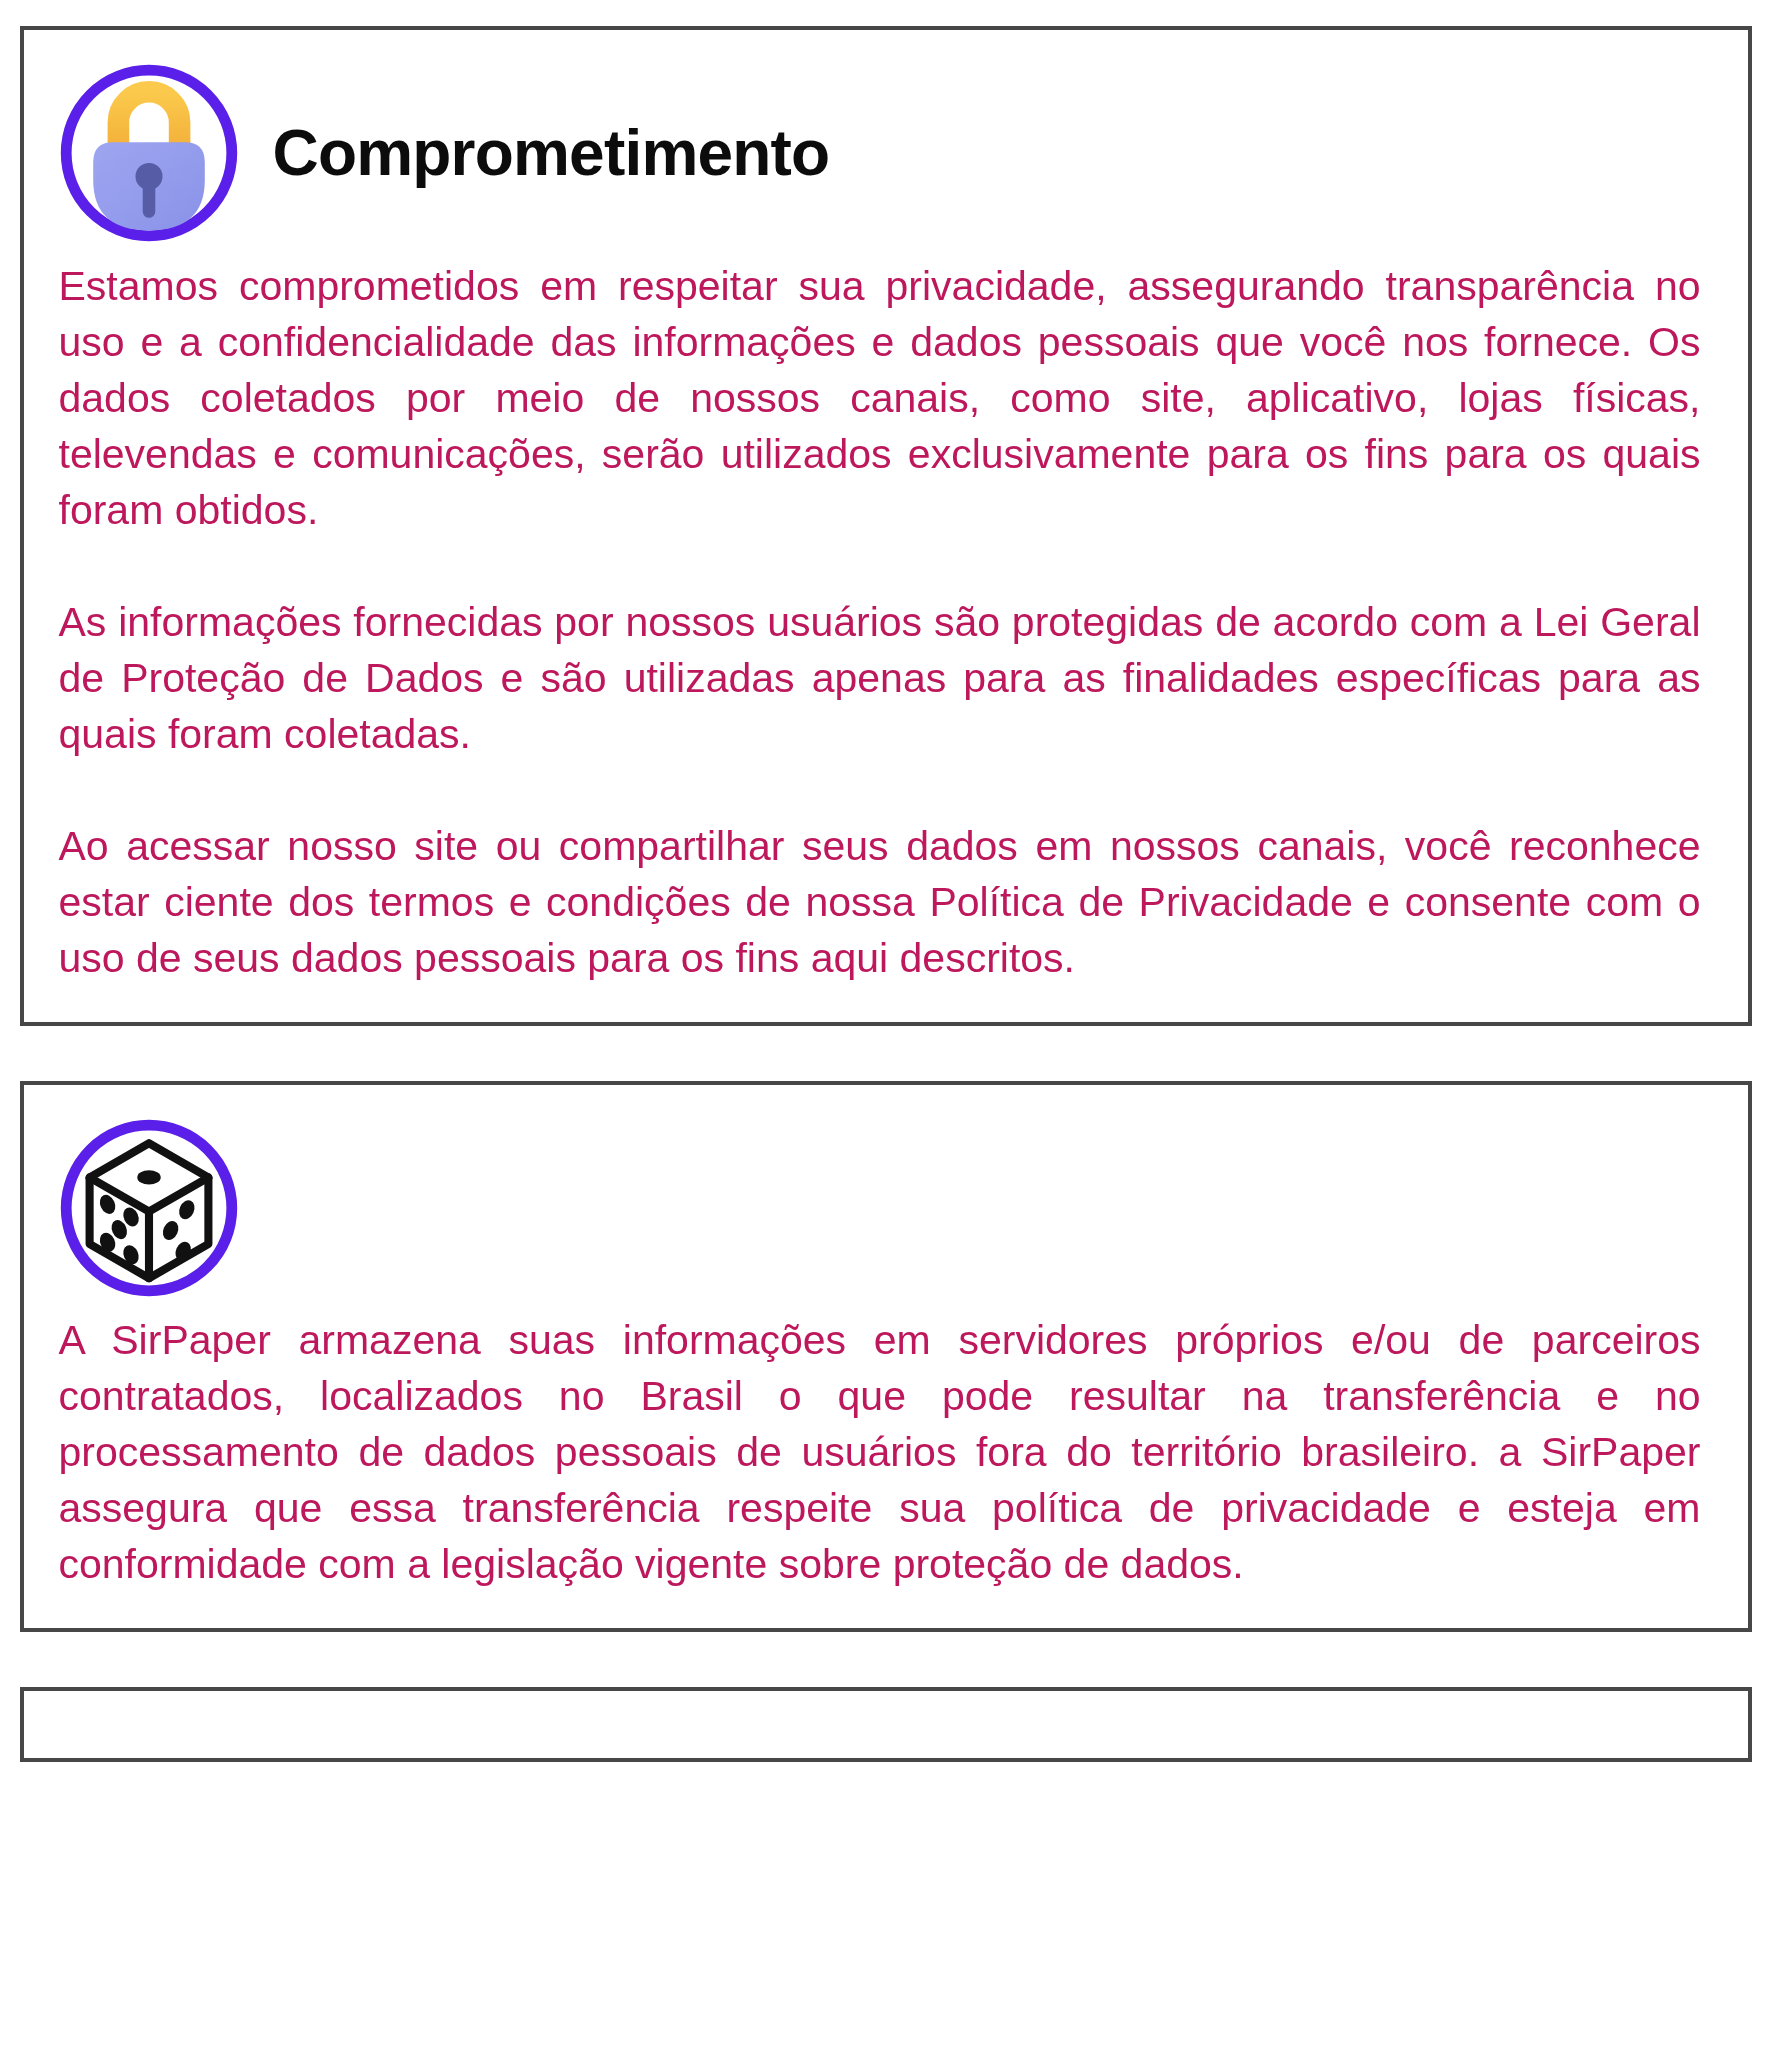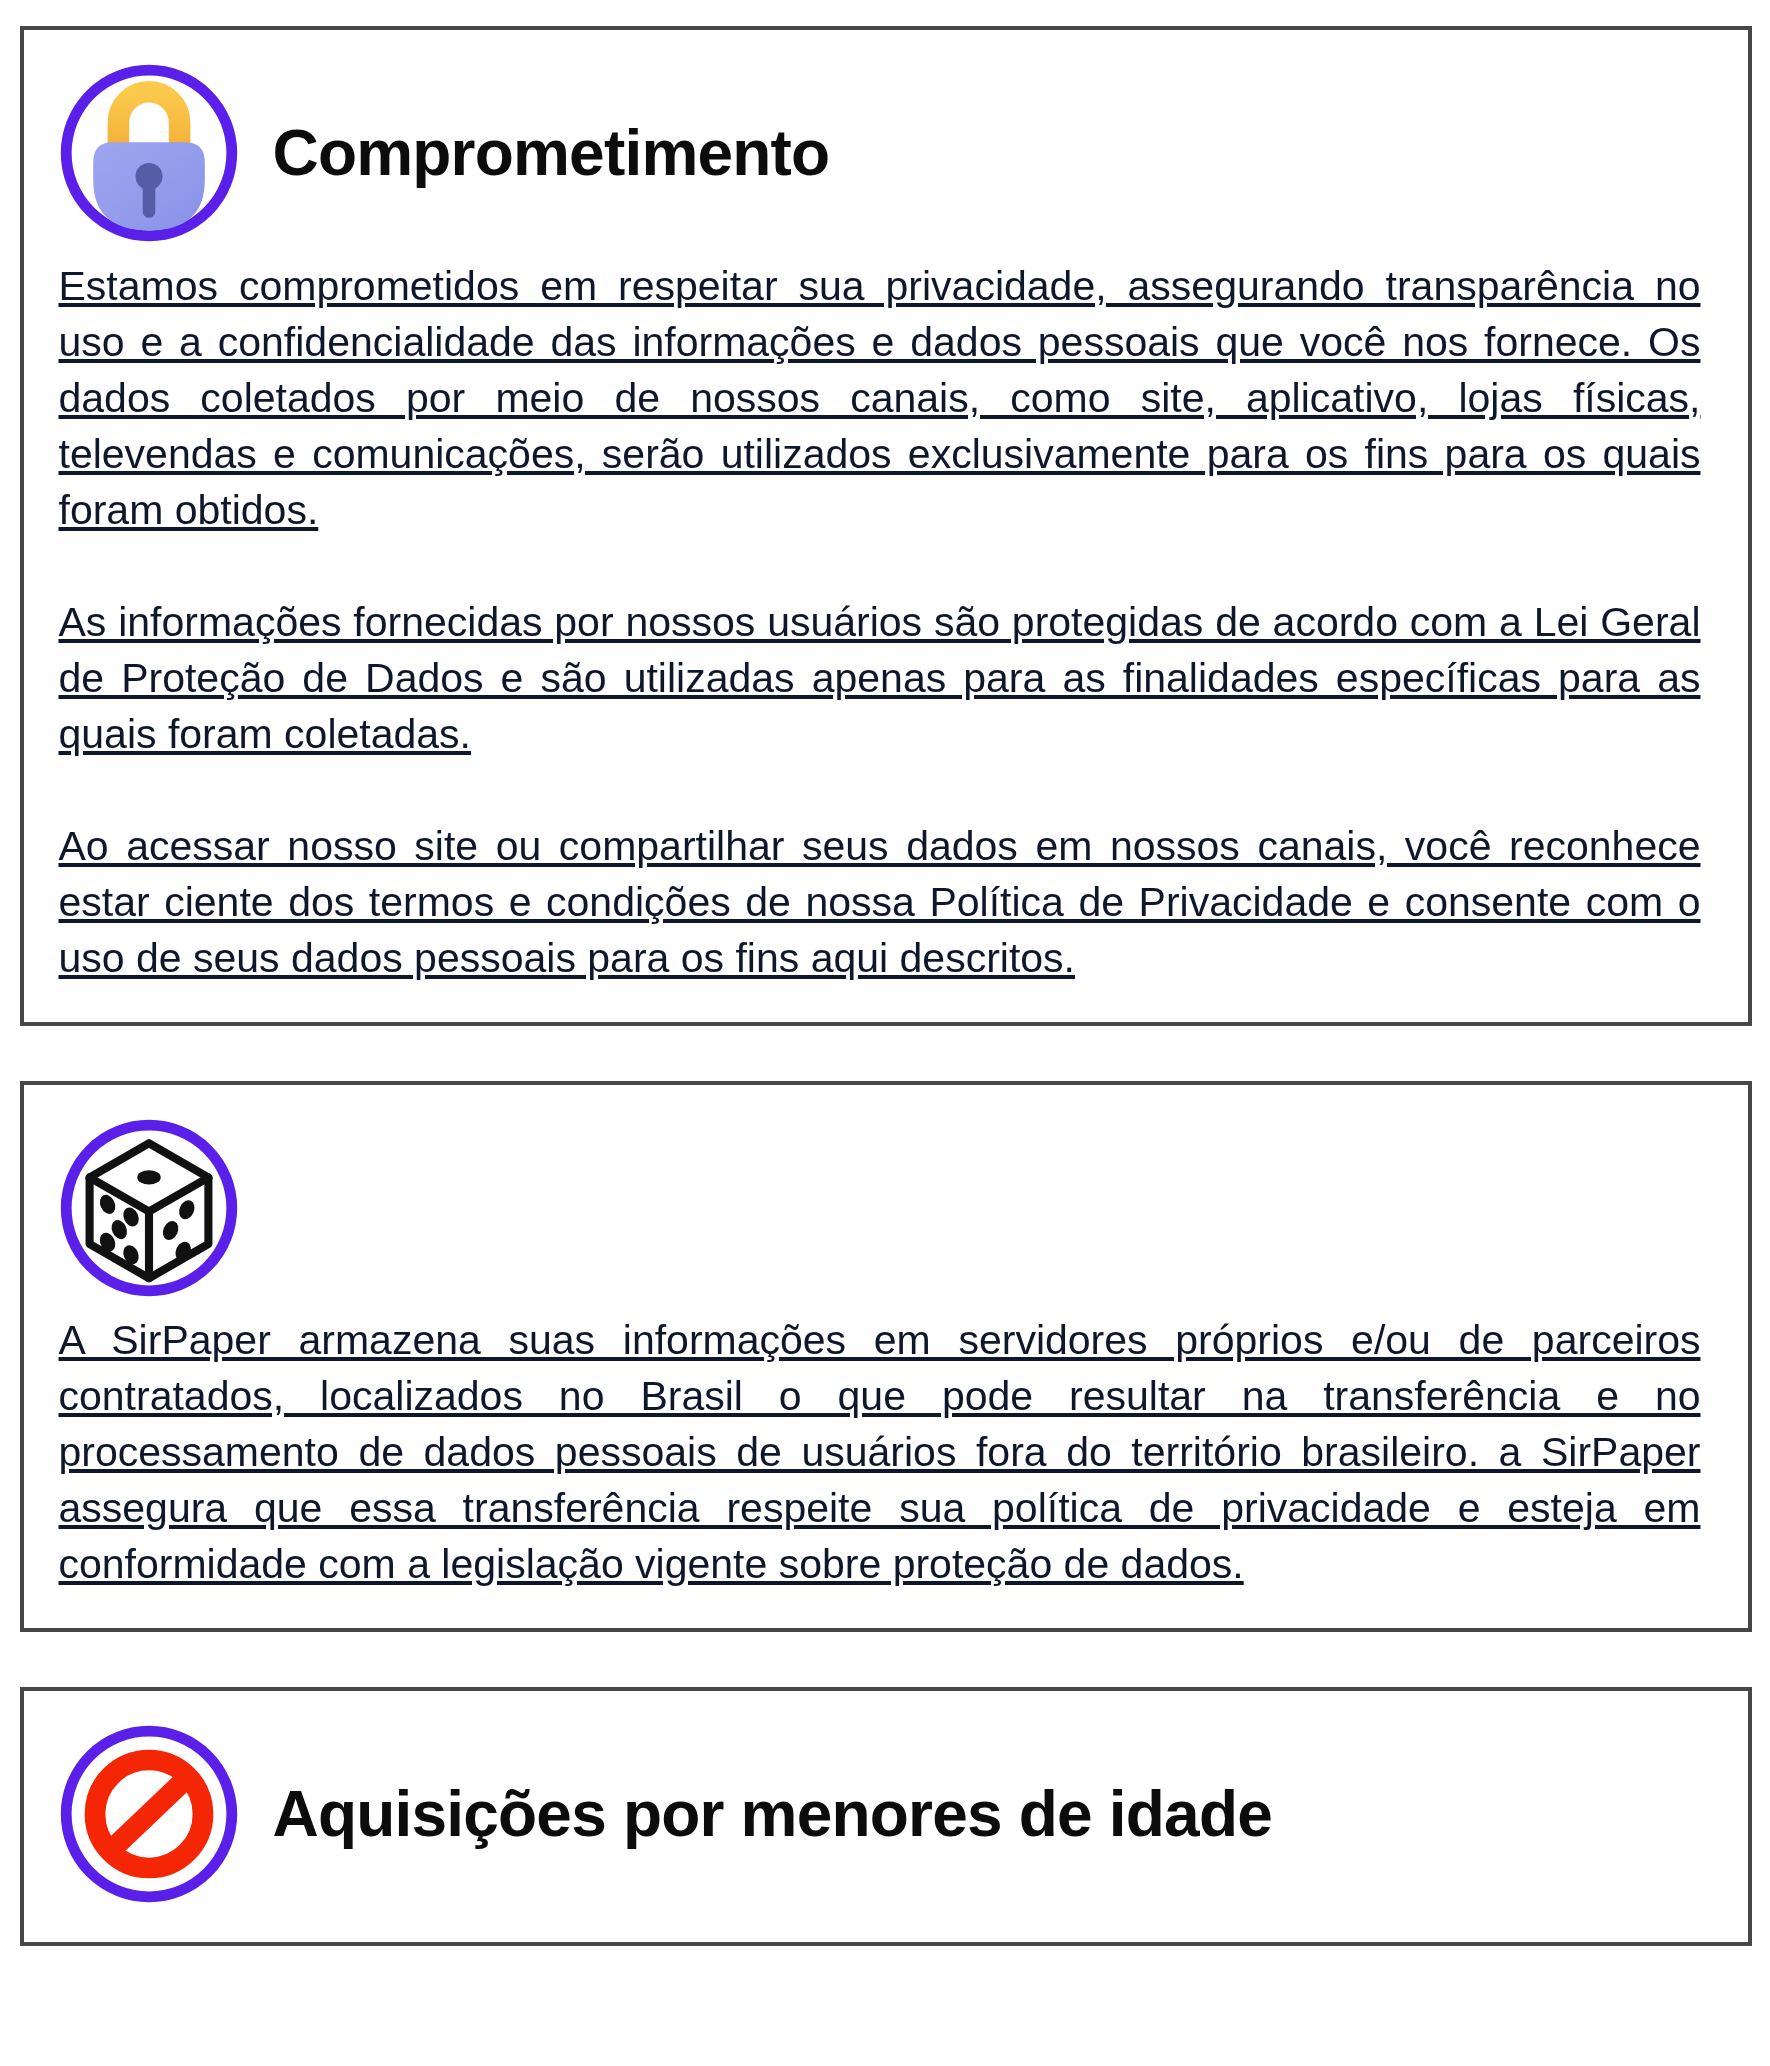--- a/index.html
+++ b/index.html
@@ -38,23 +38,22 @@
     margin: 0;
     font-size: 64px;
     font-weight: 700;
     color: #0c0c0c;
     letter-spacing: -0.8px;
   }
   .card-body p {
     margin: 56px 12px 0 0;
     font-size: 41px;
     line-height: 56px;
-    color: #0f172a;
+    color: #be185d;
     text-align: justify;
-    text-decoration: underline;
   }
   .card-body p:first-child { margin-top: 12.5px; }
 </style>
 </head>
 <body>
 
 <div class="page">
 
   <section class="card">
     <div class="card-header">
@@ -109,26 +108,16 @@
           </g>
         </svg>
       </div>
     </div>
     <div class="card-body">
       <p>A SirPaper armazena suas informações em servidores próprios e/ou de parceiros contratados, localizados no Brasil o que pode resultar na transferência e no processamento de dados pessoais de usuários fora do território brasileiro. a SirPaper assegura que essa transferência respeite sua política de privacidade e esteja em conformidade com a legislação vigente sobre proteção de dados.</p>
     </div>
   </section>
 
   <section class="card">
-    <div class="card-header">
-      <div class="icon-circle">
-        <svg viewBox="0 0 200 200">
-          <circle cx="100" cy="100" r="92" fill="none" stroke="#5a1fe8" stroke-width="12"></circle>
-          <circle cx="100" cy="100" r="60" fill="none" stroke="#f42605" stroke-width="23"></circle>
-          <line x1="144" y1="58" x2="56" y2="142" stroke="#f42605" stroke-width="23"></line>
-        </svg>
-      </div>
-      <h2 class="card-title">Aquisições por menores de idade</h2>
-    </div>
   </section>
 
 </div>
 
 
 </body></html>

